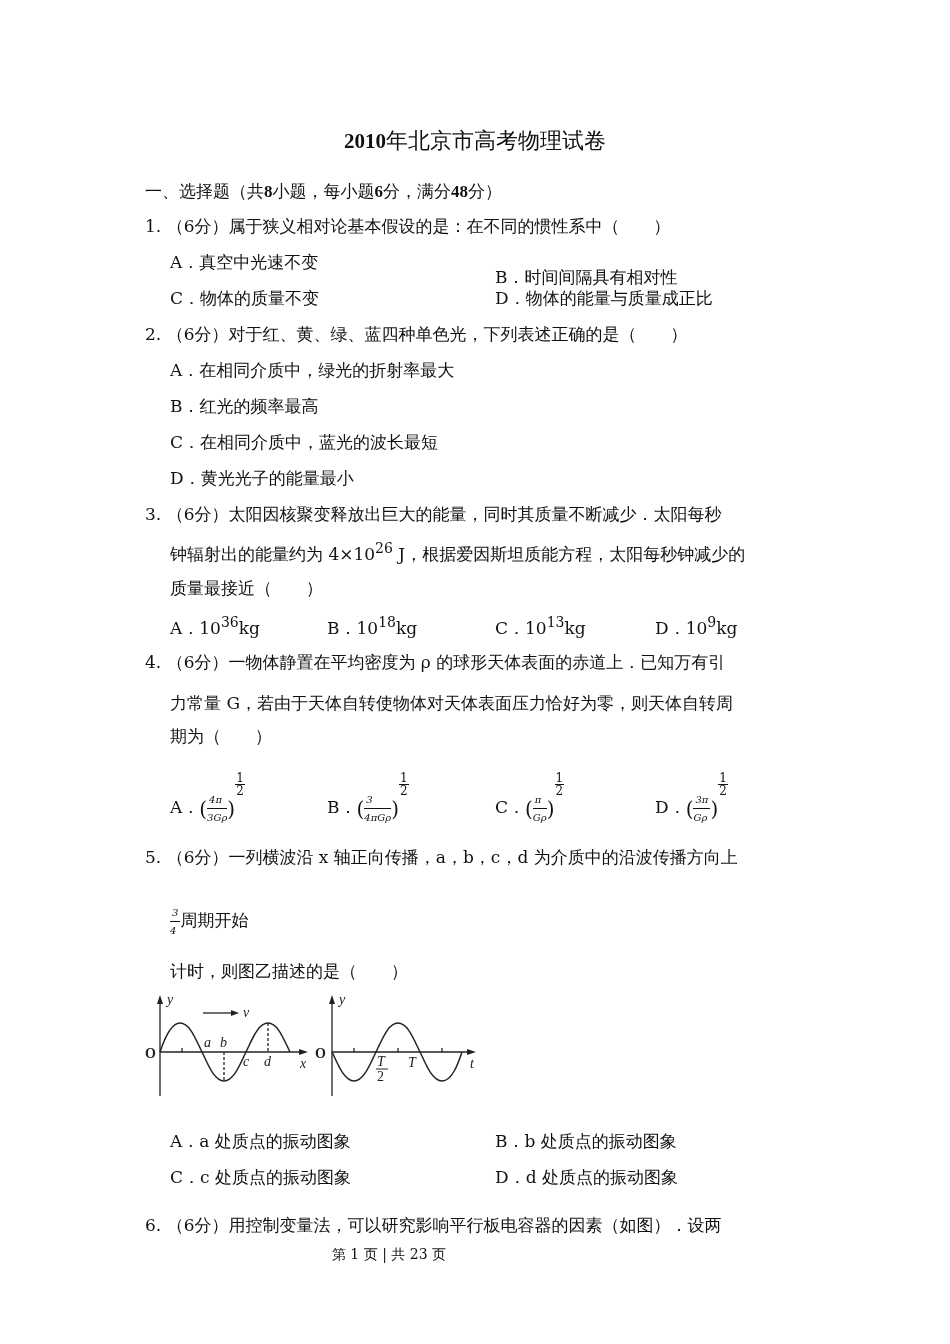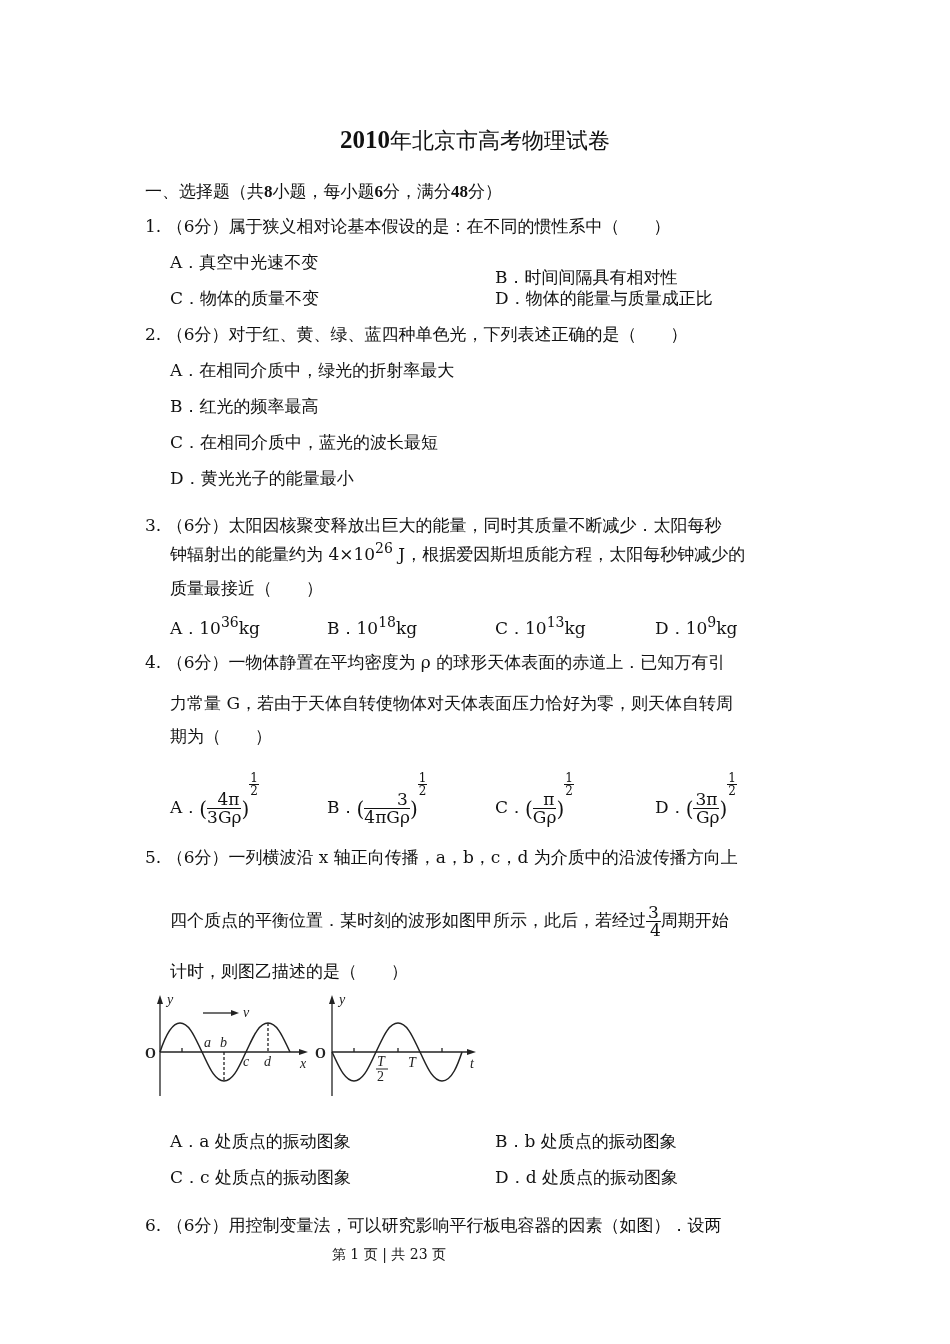--- a/index.html
+++ b/index.html
@@ -3,29 +3,29 @@
 <meta charset="utf-8">
 <style>
   html, body { margin: 0; padding: 0; background: #ffffff; }
   body {
     width: 950px; height: 1344px; position: relative; overflow: hidden;
     font-family: "DejaVu Serif", "Liberation Serif", serif;
     color: #111; font-size: 17px;
   }
   .abs { position: absolute; white-space: nowrap; }
   .title { left: 0; width: 950px; top: 126px; text-align: center; font-size: 22px; }
-  .title b { font-family: "Liberation Serif", serif; font-size: 25px; }
+  .title b { font-family: "Liberation Serif", serif; font-size: 21px; }
   .section { left: 145px; top: 180px; }
   .num { font-family: "Liberation Serif", serif; }
   b.num { font-weight: bold; }
   .line { left: 145px; }
   .ind { left: 170px; }
   .opt-b { left: 495px; }
   .sup { font-size: 14px; vertical-align: 7px; }
-  .frac { display: inline-block; vertical-align: middle; text-align: right; font-size: 17px; line-height: 17px; }
+  .frac { display: inline-block; vertical-align: middle; text-align: left; font-size: 10px; line-height: 17px; font-style: italic; }
   .frac .n { display: block; border-bottom: 1px solid #111; padding: 0 2px; }
   .frac .d { display: block; }
   .paren { font-size: 20px; vertical-align: middle; }
   .half { display: inline-block; vertical-align: 18px; text-align: center; font-size: 12px; line-height: 12px; }
   .half .n { display: block; border-bottom: 1px solid #111; padding: 0 1px; }
   .half .d { display: block; }
   .footer { left: 0; width: 778px; top: 1246px; text-align: center; font-size: 14px; }
 </style>
 </head>
 <body>
@@ -47,21 +47,21 @@
 <div class="abs opt-b" style="top:287px">D．物体的能量与质量成正比</div>
 
 <div class="abs line" style="top:323px">
   <span>2.</span>&nbsp;<span>（6分）对于红、黄、绿、蓝四种单色光，下列表述正确的是（　　）</span>
 </div>
 <div class="abs ind" style="top:359px">A．在相同介质中，绿光的折射率最大</div>
 <div class="abs ind" style="top:395px">B．红光的频率最高</div>
 <div class="abs ind" style="top:431px">C．在相同介质中，蓝光的波长最短</div>
 <div class="abs ind" style="top:467px">D．黄光光子的能量最小</div>
 
-<div class="abs line" style="top:514px">
+<div class="abs line" style="top:503px">
   <span>3.</span>&nbsp;<span>（6分）太阳因核聚变释放出巨大的能量，同时其质量不断减少．太阳每秒</span>
 </div>
 <div class="abs ind" style="top:540px">
   <span>钟辐射出的能量约为 4×10</span><span class="sup">26</span><span> J，根据爱因斯坦质能方程，太阳每秒钟减少的</span>
 </div>
 <div class="abs ind" style="top:577px">质量最接近（　　）</div>
 <div class="abs ind" style="top:614px">
   <span>A．</span><span>10</span><span class="sup">36</span><span>kg</span>
 </div>
 <div class="abs" style="left:327px;top:614px">
@@ -90,21 +90,21 @@
   <span>C．</span><span class="paren">(</span><span class="frac"><span class="n">π</span><span class="d">Gρ</span></span><span class="paren">)</span><span class="half"><span class="n">1</span><span class="d">2</span></span>
 </div>
 <div class="abs" style="left:655px;top:772px">
   <span>D．</span><span class="paren">(</span><span class="frac"><span class="n">3π</span><span class="d">Gρ</span></span><span class="paren">)</span><span class="half"><span class="n">1</span><span class="d">2</span></span>
 </div>
 
 <div class="abs line" style="top:846px">
   <span>5.</span>&nbsp;<span>（6分）一列横波沿 x 轴正向传播，a，b，c，d 为介质中的沿波传播方向上</span>
 </div>
 <div class="abs ind" style="top:904px">
-  <span>四个质点的平衡位置．某时刻的波形如图甲所示，此后，若经过</span><span class="frac" style="vertical-align:middle;"><span class="n">3</span><span class="d">4</span></span><span>周期开始</span>
+  <span class="frac" style="vertical-align:middle;"><span class="n">3</span><span class="d">4</span></span><span>周期开始</span>
 </div>
 <div class="abs ind" style="top:960px">计时，则图乙描述的是（　　）</div>
 
 <svg class="abs" style="left:140px;top:990px" width="180" height="110">
   <g stroke="#222" fill="none" stroke-width="1.3">
     <line x1="20" y1="106" x2="20" y2="10"></line>
     <polygon points="20,5 17,14 23,14" fill="#222" stroke="none"></polygon>
     <line x1="20" y1="62" x2="162" y2="62"></line>
     <polygon points="168,62 159,59 159,65" fill="#222" stroke="none"></polygon>
     <path d="M20,62 C26,44 32,33 40,33 C50,33 56,50 62,62 C68,74 74,91 84,91 C94,91 100,74 106,62 C112,50 118,33 128,33 C138,33 144,50 150,62" stroke-width="1.5"></path>

